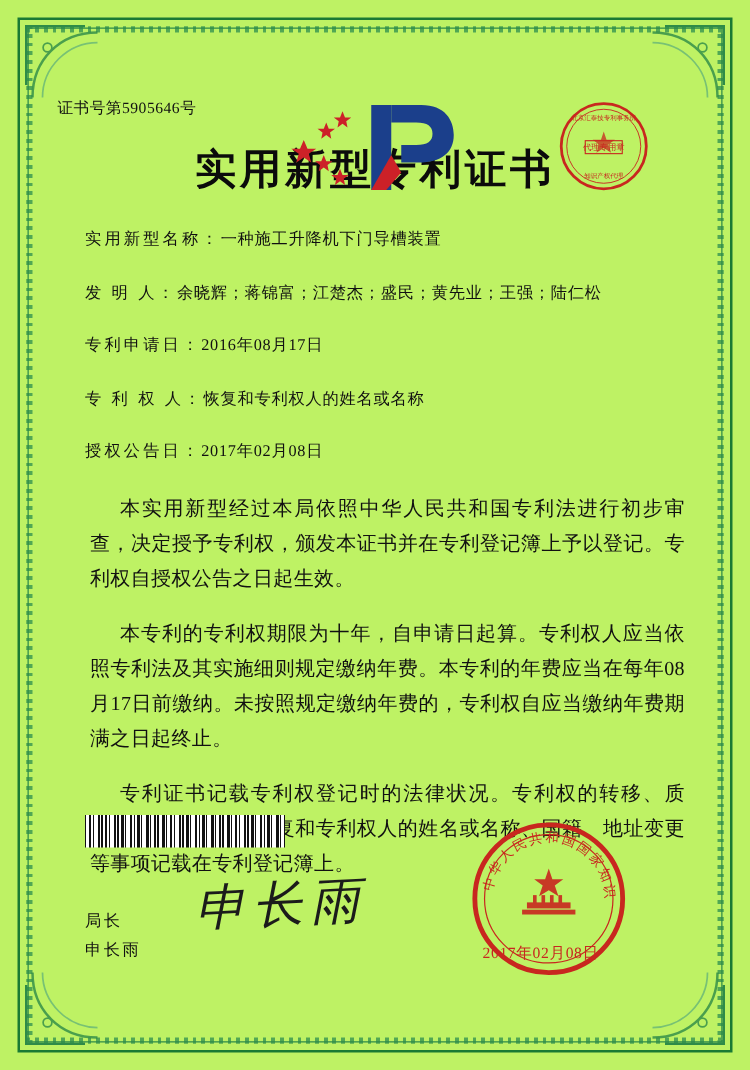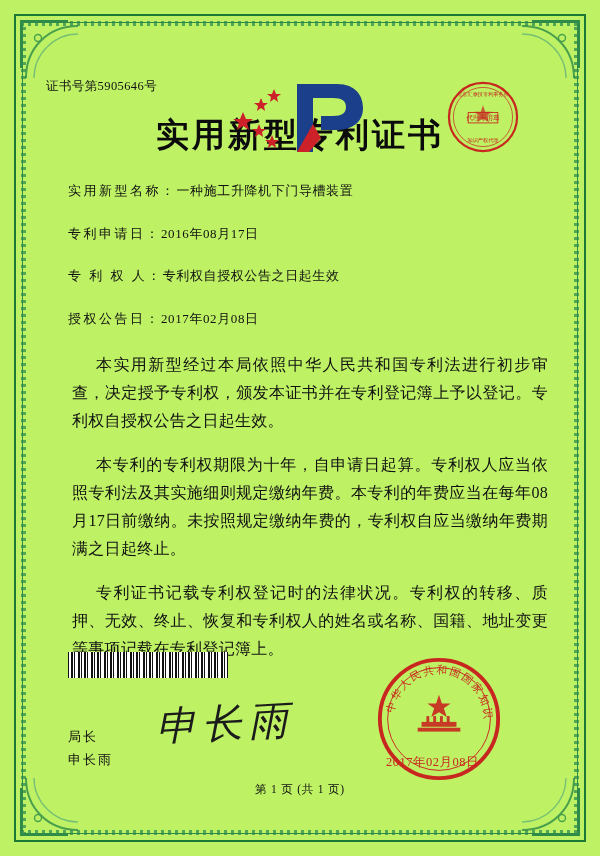--- a/index.html
+++ b/index.html
@@ -264,24 +264,27 @@
 
     <div class="cert-no">证书号第5905646号</div>
 
     <div class="main-title">实用新型专利证书</div>
 
     <div class="fields">
       <div class="field-row">
         <span class="field-label">实用新型名称：</span><span>一种施工升降机下门导槽装置</span>
       </div>
       <div class="field-row">
+        <span class="field-label">发  明  人：</span><span>余晓辉；蒋锦富；江楚杰；盛民；黄先业；王强；陆仁松</span>
+      </div>
+      <div class="field-row">
         <span class="field-label">专利申请日：</span><span>2016年08月17日</span>
       </div>
       <div class="field-row">
-        <span class="field-label">专 利 权 人：</span><span>专利权自授权公告之日起生效</span>
+        <span class="field-label">专 利 权 人：</span><span>恢复和专利权人的姓名或名称</span>
       </div>
       <div class="field-row">
         <span class="field-label">授权公告日：</span><span>2017年02月08日</span>
       </div>
     </div>
 
     <div class="paragraphs">
       <p class="para">本实用新型经过本局依照中华人民共和国专利法进行初步审查，决定授予专利权，颁发本证书并在专利登记簿上予以登记。专利权自授权公告之日起生效。</p>
       <p class="para">本专利的专利权期限为十年，自申请日起算。专利权人应当依照专利法及其实施细则规定缴纳年费。本专利的年费应当在每年08月17日前缴纳。未按照规定缴纳年费的，专利权自应当缴纳年费期满之日起终止。</p>
       <p class="para">专利证书记载专利权登记时的法律状况。专利权的转移、质押、无效、终止、恢复和专利权人的姓名或名称、国籍、地址变更等事项记载在专利登记簿上。</p>
@@ -309,16 +312,15 @@
         <rect x="73" y="62" width="3" height="7"></rect>
       </g>
       <path id="sealArc" d="M 18 65 A 47 47 0 0 1 112 65" fill="none"></path>
       <text font-size="11" fill="#c8271f" font-family="'Liberation Serif', serif" letter-spacing="2">
         <textPath href="#sealArc" startOffset="4%">中华人民共和国国家知识产权局</textPath>
       </text>
     </svg>
 
     <div class="seal-date">2017年02月08日</div>
 
-    <div class="page-no">第 1 页 (共 1 页)</div>
 
   </div>
 </div>
 
 </body></html>

